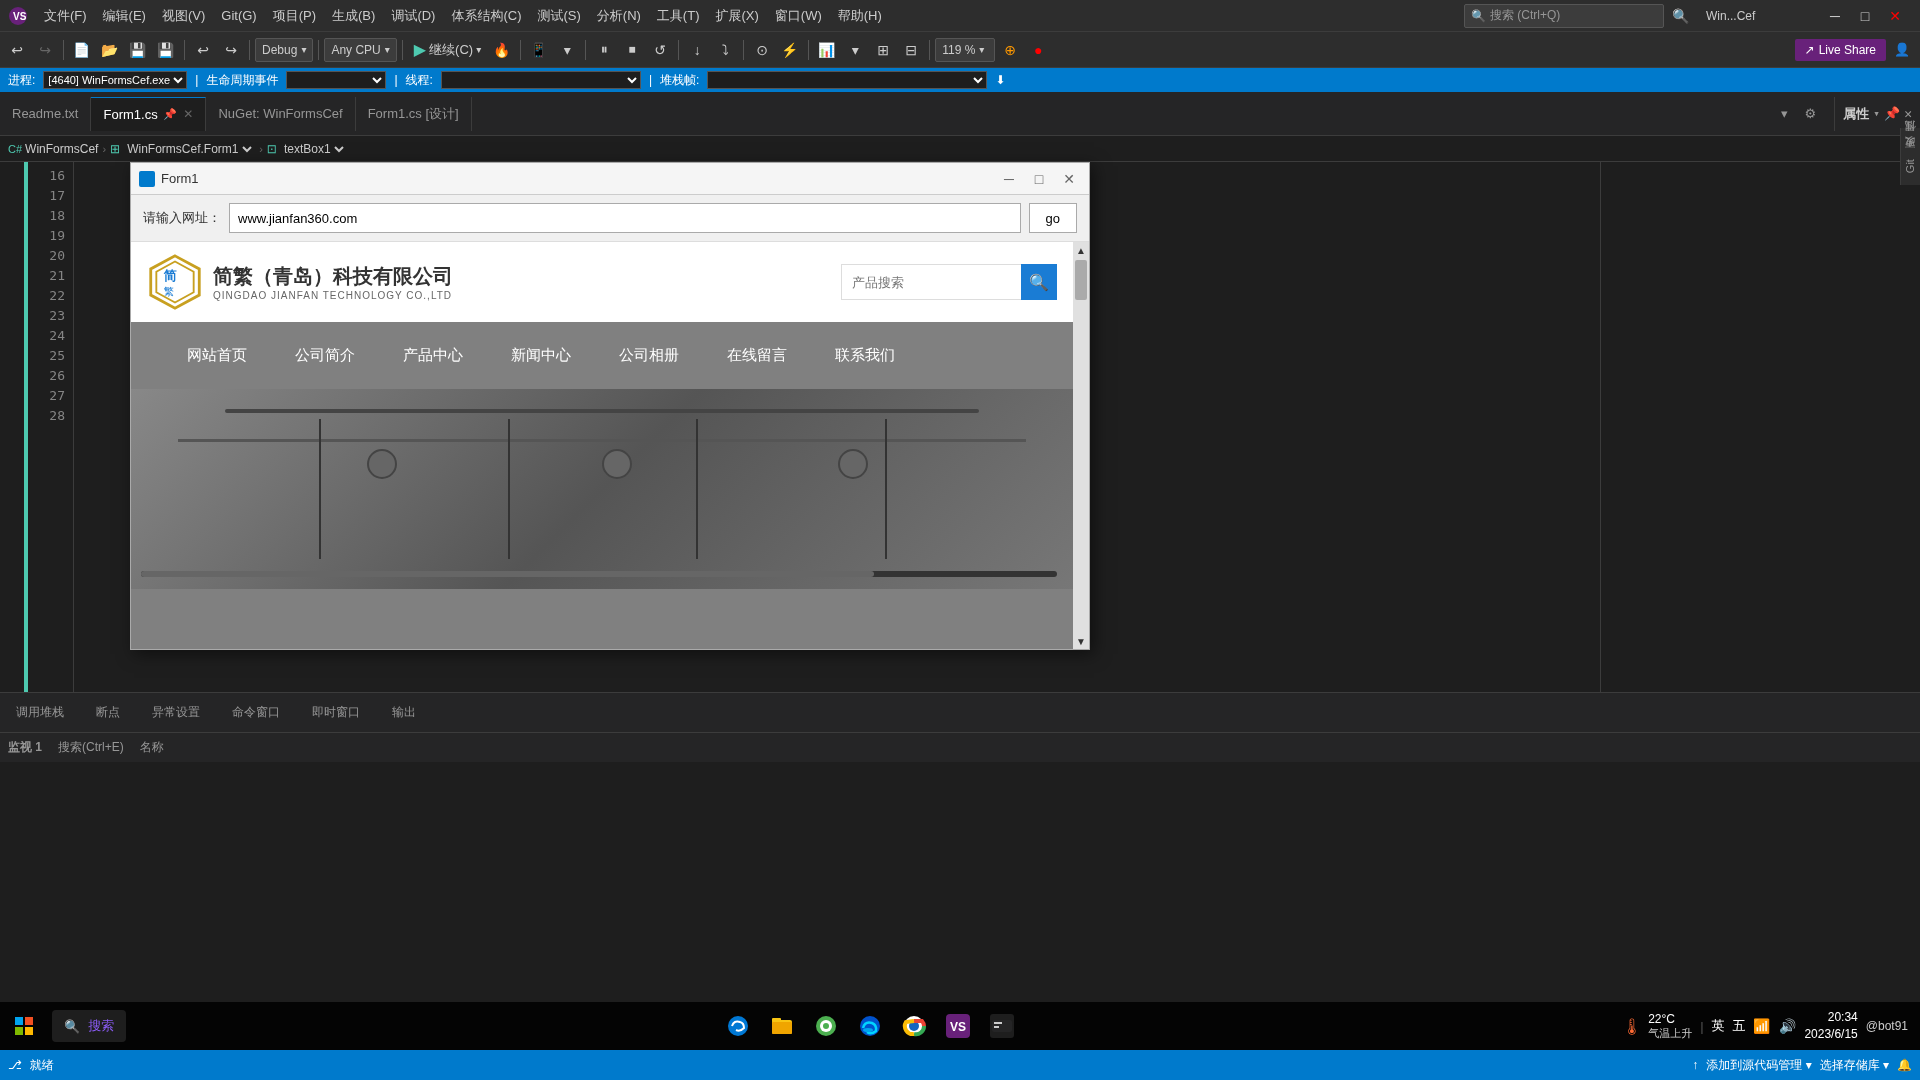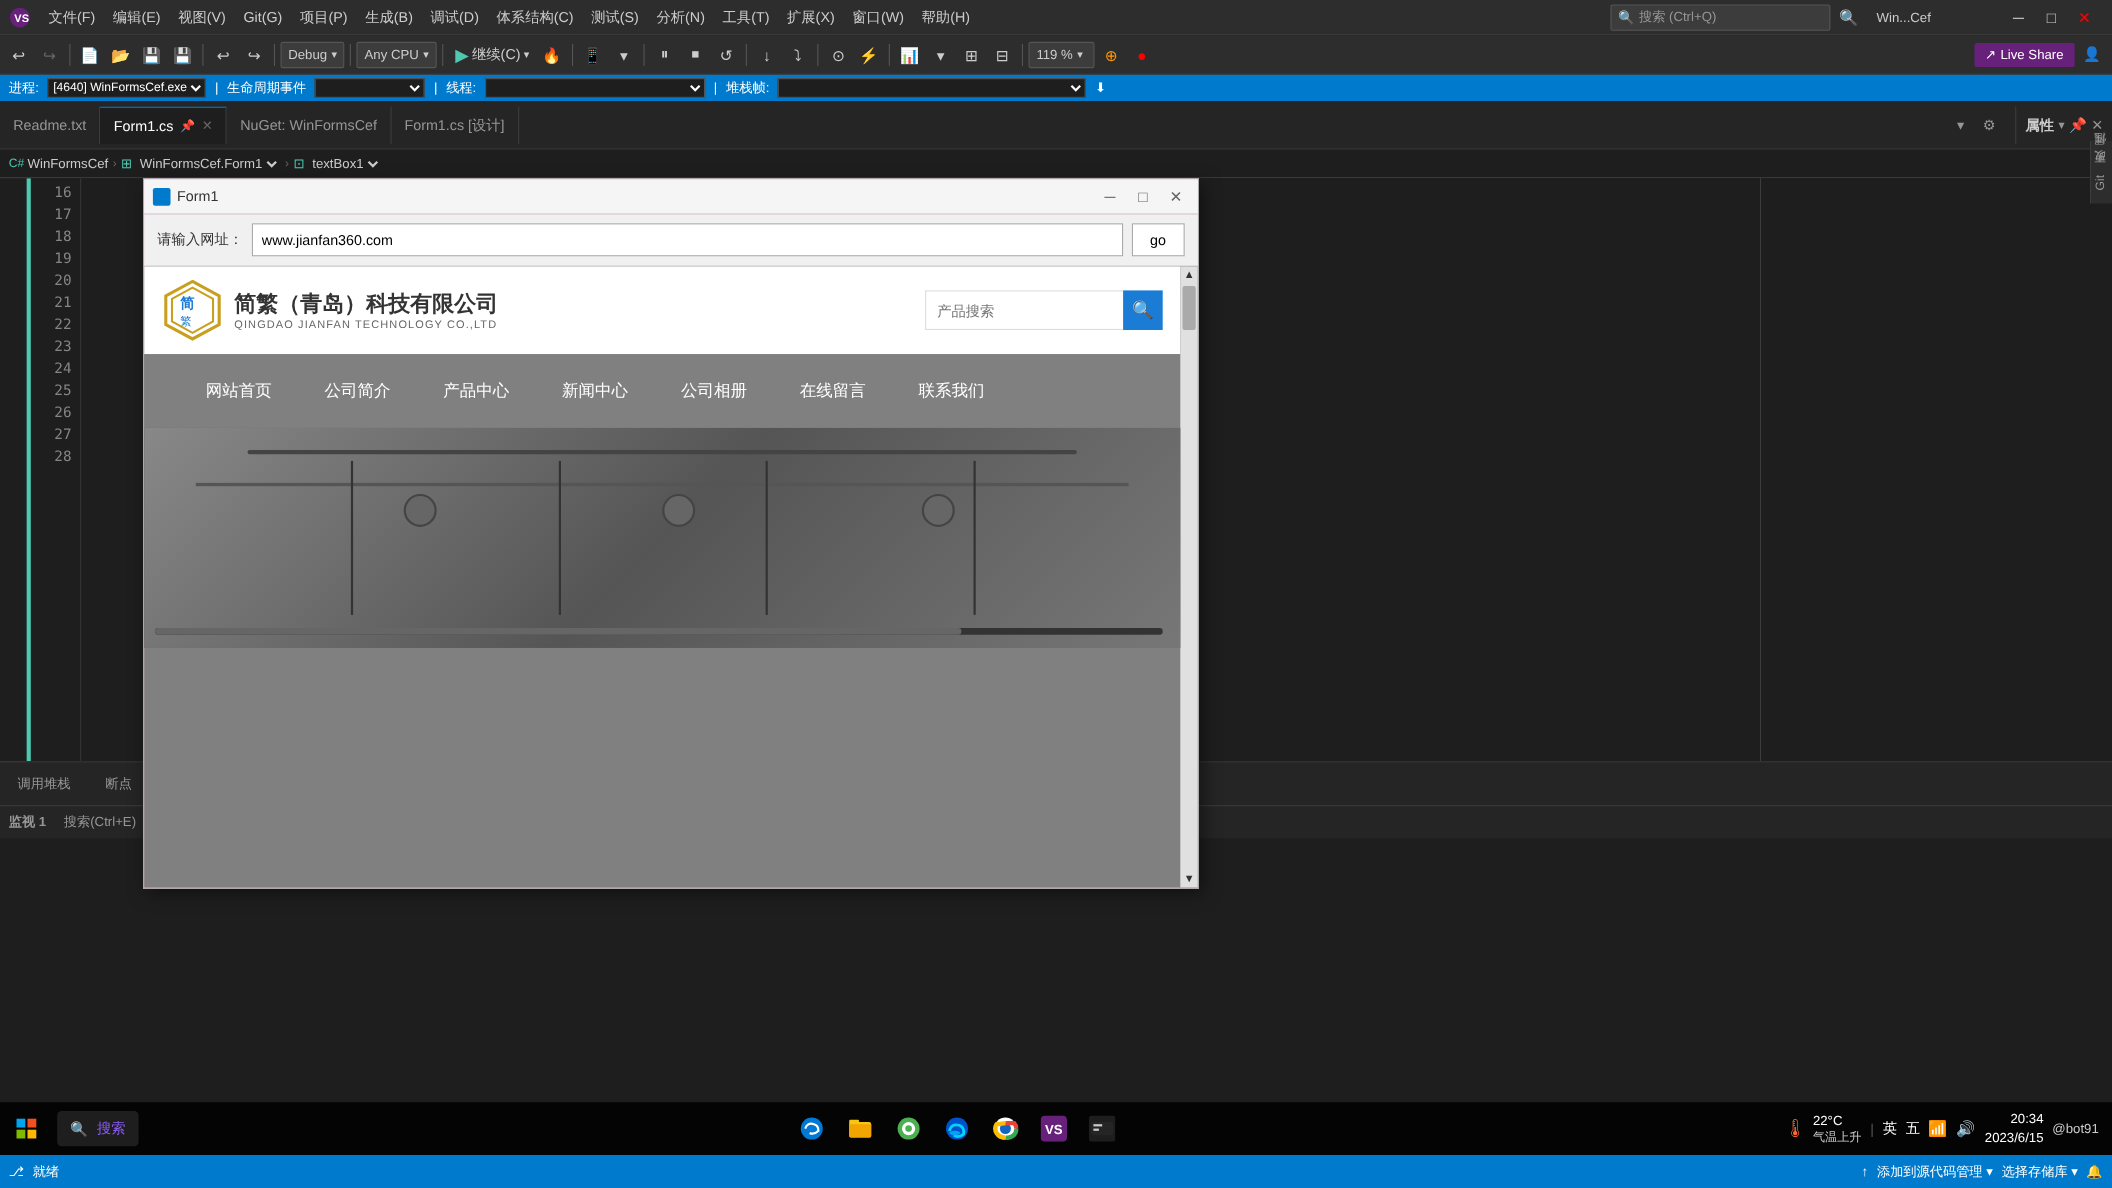--- a/index.html
+++ b/index.html
@@ -102,22 +102,22 @@
     }
 
     
     .right-panel {
       width: 320px; background: #1e1e1e; border-left: 1px solid #3c3c3c;
       display: flex; flex-direction: column;
     }
 
     
     .form1-window {
-      position: absolute; left: 130px; top: 0; width: 960px; height: 646px;
-      background: #f9a8d4; border: 1px solid #aaa; box-shadow: 4px 4px 16px rgba(0,0,0,0.5);
+      position: absolute; left: 130px; top: 0; width: 960px; height: 488px;
+      background: #22c55e; border: 1px solid #aaa; box-shadow: 4px 4px 16px rgba(0,0,0,0.5);
       display: flex; flex-direction: column; z-index: 10;
     }
     .form1-titlebar {
       display: flex; align-items: center; background: #f5f5f5; height: 32px;
       padding: 0 8px; border-bottom: 1px solid #ccc; gap: 6px;
     }
     .form1-title-icon { width: 16px; height: 16px; background: #007acc; border-radius: 2px; }
     .form1-title-text { flex: 1; font-size: 13px; color: #333; }
     .form1-window-btn {
       width: 24px; height: 24px; display: flex; align-items: center; justify-content: center;
@@ -373,21 +373,21 @@
     <span>NuGet: WinFormsCef</span>
   </div>
   <div class="tab">
     <span>Form1.cs [设计]</span>
   </div>
   <div class="tab-settings">
     <div class="tab-settings-btn">▾</div>
     <div class="tab-settings-btn">⚙</div>
   </div>
 
-  <div style="margin-left:4px; display:flex; align-items:center; background:#252526; padding:0 8px; height:34px; border-left:1px solid #3c3c3c; gap:4px;">
+  <div style="margin-left:4px; display:flex; align-items:center; background:#252526; padding:0 8px; height:34px; border-left:1px solid #3c3c3c; gap:4px;font-family:Liberation Mono, monospace;">
     <span style="font-size:13px; color:#cccccc; font-weight:bold;">属性</span>
     <span style="color:#969696; cursor:pointer; font-size:11px;">▾</span>
     <span style="color:#969696; cursor:pointer;">📌</span>
     <span style="color:#969696; cursor:pointer;">✕</span>
   </div>
 </div>
 
 <div class="breadcrumb-bar">
   <div class="breadcrumb-item">
     <span style="color:#4ec9b0; font-size:11px;">C#</span>

